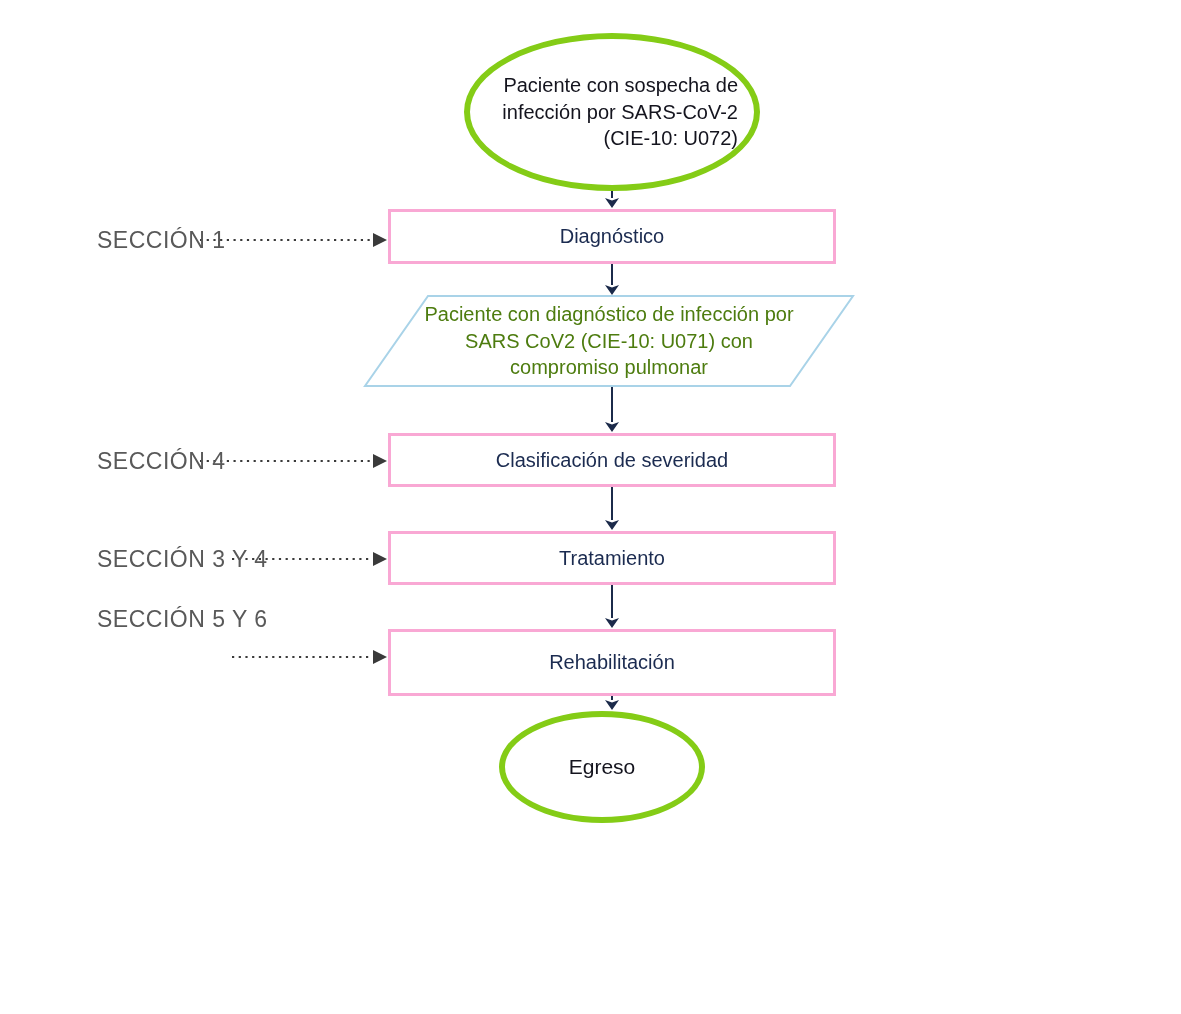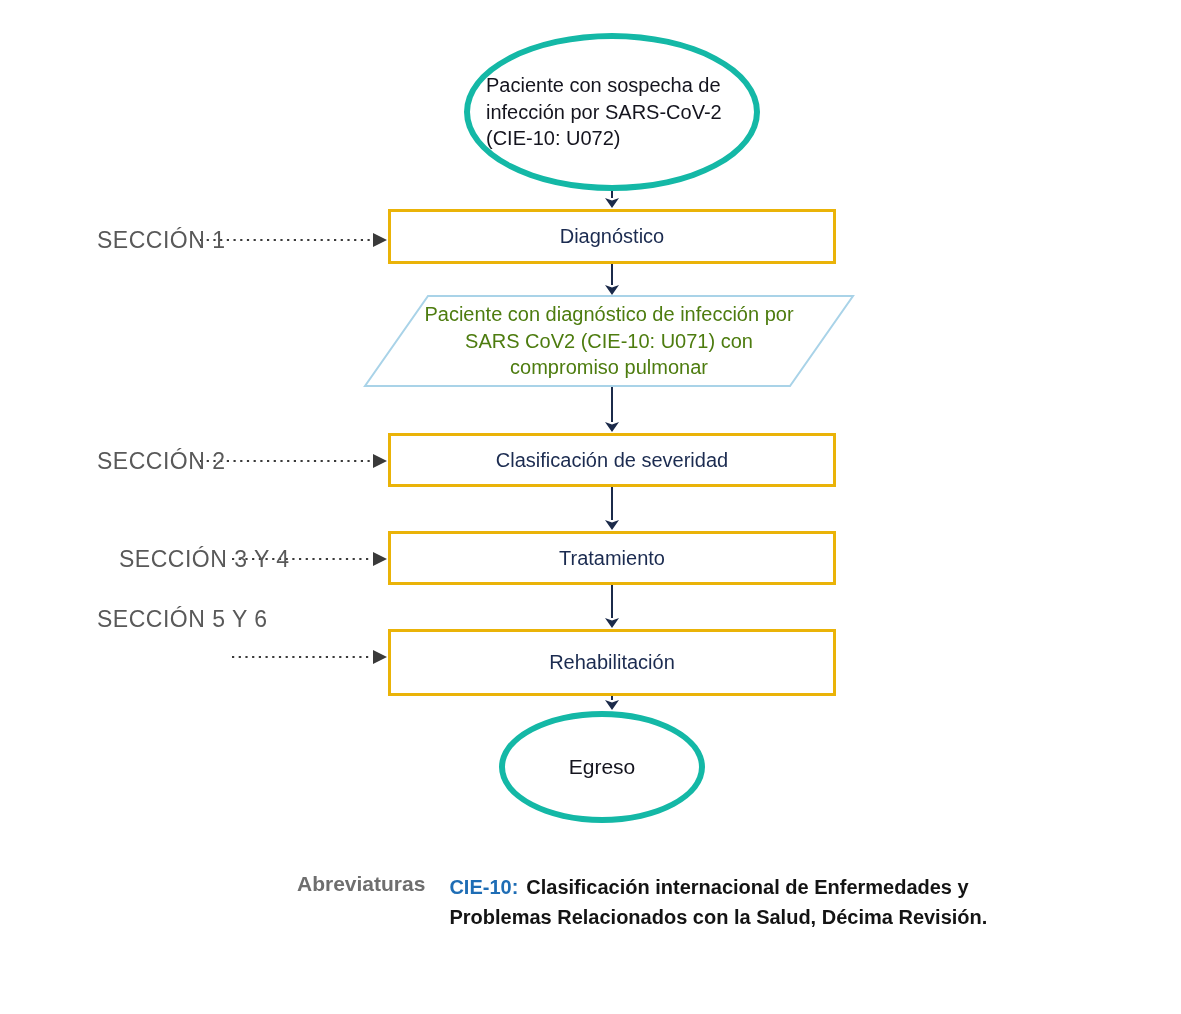--- a/index.html
+++ b/index.html
@@ -12,39 +12,39 @@
     overflow: hidden;
   }
   .connector-layer {
     position: absolute;
     left: 0; top: 0;
     width: 1181px; height: 1014px;
     pointer-events: none;
   }
   .terminator {
     position: absolute;
-    border: 6px solid #14b8a6;
+    border: 6px solid #84cc16;
     border-radius: 50%;
     background: #ffffff;
     display: flex;
     align-items: center;
     justify-content: center;
-    text-align: left;
+    text-align: right;
     box-sizing: border-box;
     color: #14141e;
     font-size: 20px;
     line-height: 1.32;
   }
   .terminator-start { left: 464px; top: 33px; width: 296px; height: 158px; padding: 0 16px; }
   .terminator-end  { left: 499px; top: 711px; width: 206px; height: 112px; font-size: 21px; }
   .process-box {
     position: absolute;
     left: 388px;
     width: 448px;
-    border: 3px solid #eab308;
+    border: 3px solid #f9a8d4;
     background: #ffffff;
     box-sizing: border-box;
     display: flex;
     align-items: center;
     justify-content: center;
     color: #1b2b50;
     font-size: 20px;
   }
   .box-1 { top: 209px; height: 55px; }
   .box-2 { top: 433px; height: 54px; }
@@ -64,21 +64,21 @@
     left: 97px;
     height: 22px;
     line-height: 22px;
     color: #595959;
     font-size: 23px;
     letter-spacing: 0.5px;
     white-space: nowrap;
   }
   .sec-1 { top: 229px; }
   .sec-2 { top: 450px; }
-  .sec-3 { top: 548px; margin-left: 22px; }
+  .sec-3 { top: 548px; }
   .sec-4 { top: 608px; }
   .footer {
     position: absolute;
     left: 297px; top: 872px;
     display: flex;
     align-items: flex-start;
   }
   .footer-label {
     color: #6e6e6e;
     font-size: 21px;
@@ -144,28 +144,22 @@
   <div class="process-box box-3">
     <span>Tratamiento</span>
   </div>
   <div class="process-box box-4">
     <span>Rehabilitación</span>
   </div>
 
   <div class="parallelogram-text">Paciente con diagnóstico de infección por SARS CoV2 (CIE-10: U071) con compromiso pulmonar</div>
 
   <div class="section-label sec-1">SECCIÓN 1</div>
-  <div class="section-label sec-2">SECCIÓN 2</div>
+  <div class="section-label sec-2">SECCIÓN 4</div>
   <div class="section-label sec-3">SECCIÓN 3 Y 4</div>
   <div class="section-label sec-4">SECCIÓN 5 Y 6</div>
 
   <div class="terminator terminator-end">
     <span>Egreso</span>
   </div>
 
-  <div class="footer">
-    <span class="footer-label">Abreviaturas</span>
-    <div class="footer-body">
-      <span class="footer-term">CIE-10:</span><span>Clasificación internacional de Enfermedades y Problemas Relacionados con la Salud, Décima Revisión.</span>
-    </div>
-  </div>
 
 </div>
 
 </body></html>

